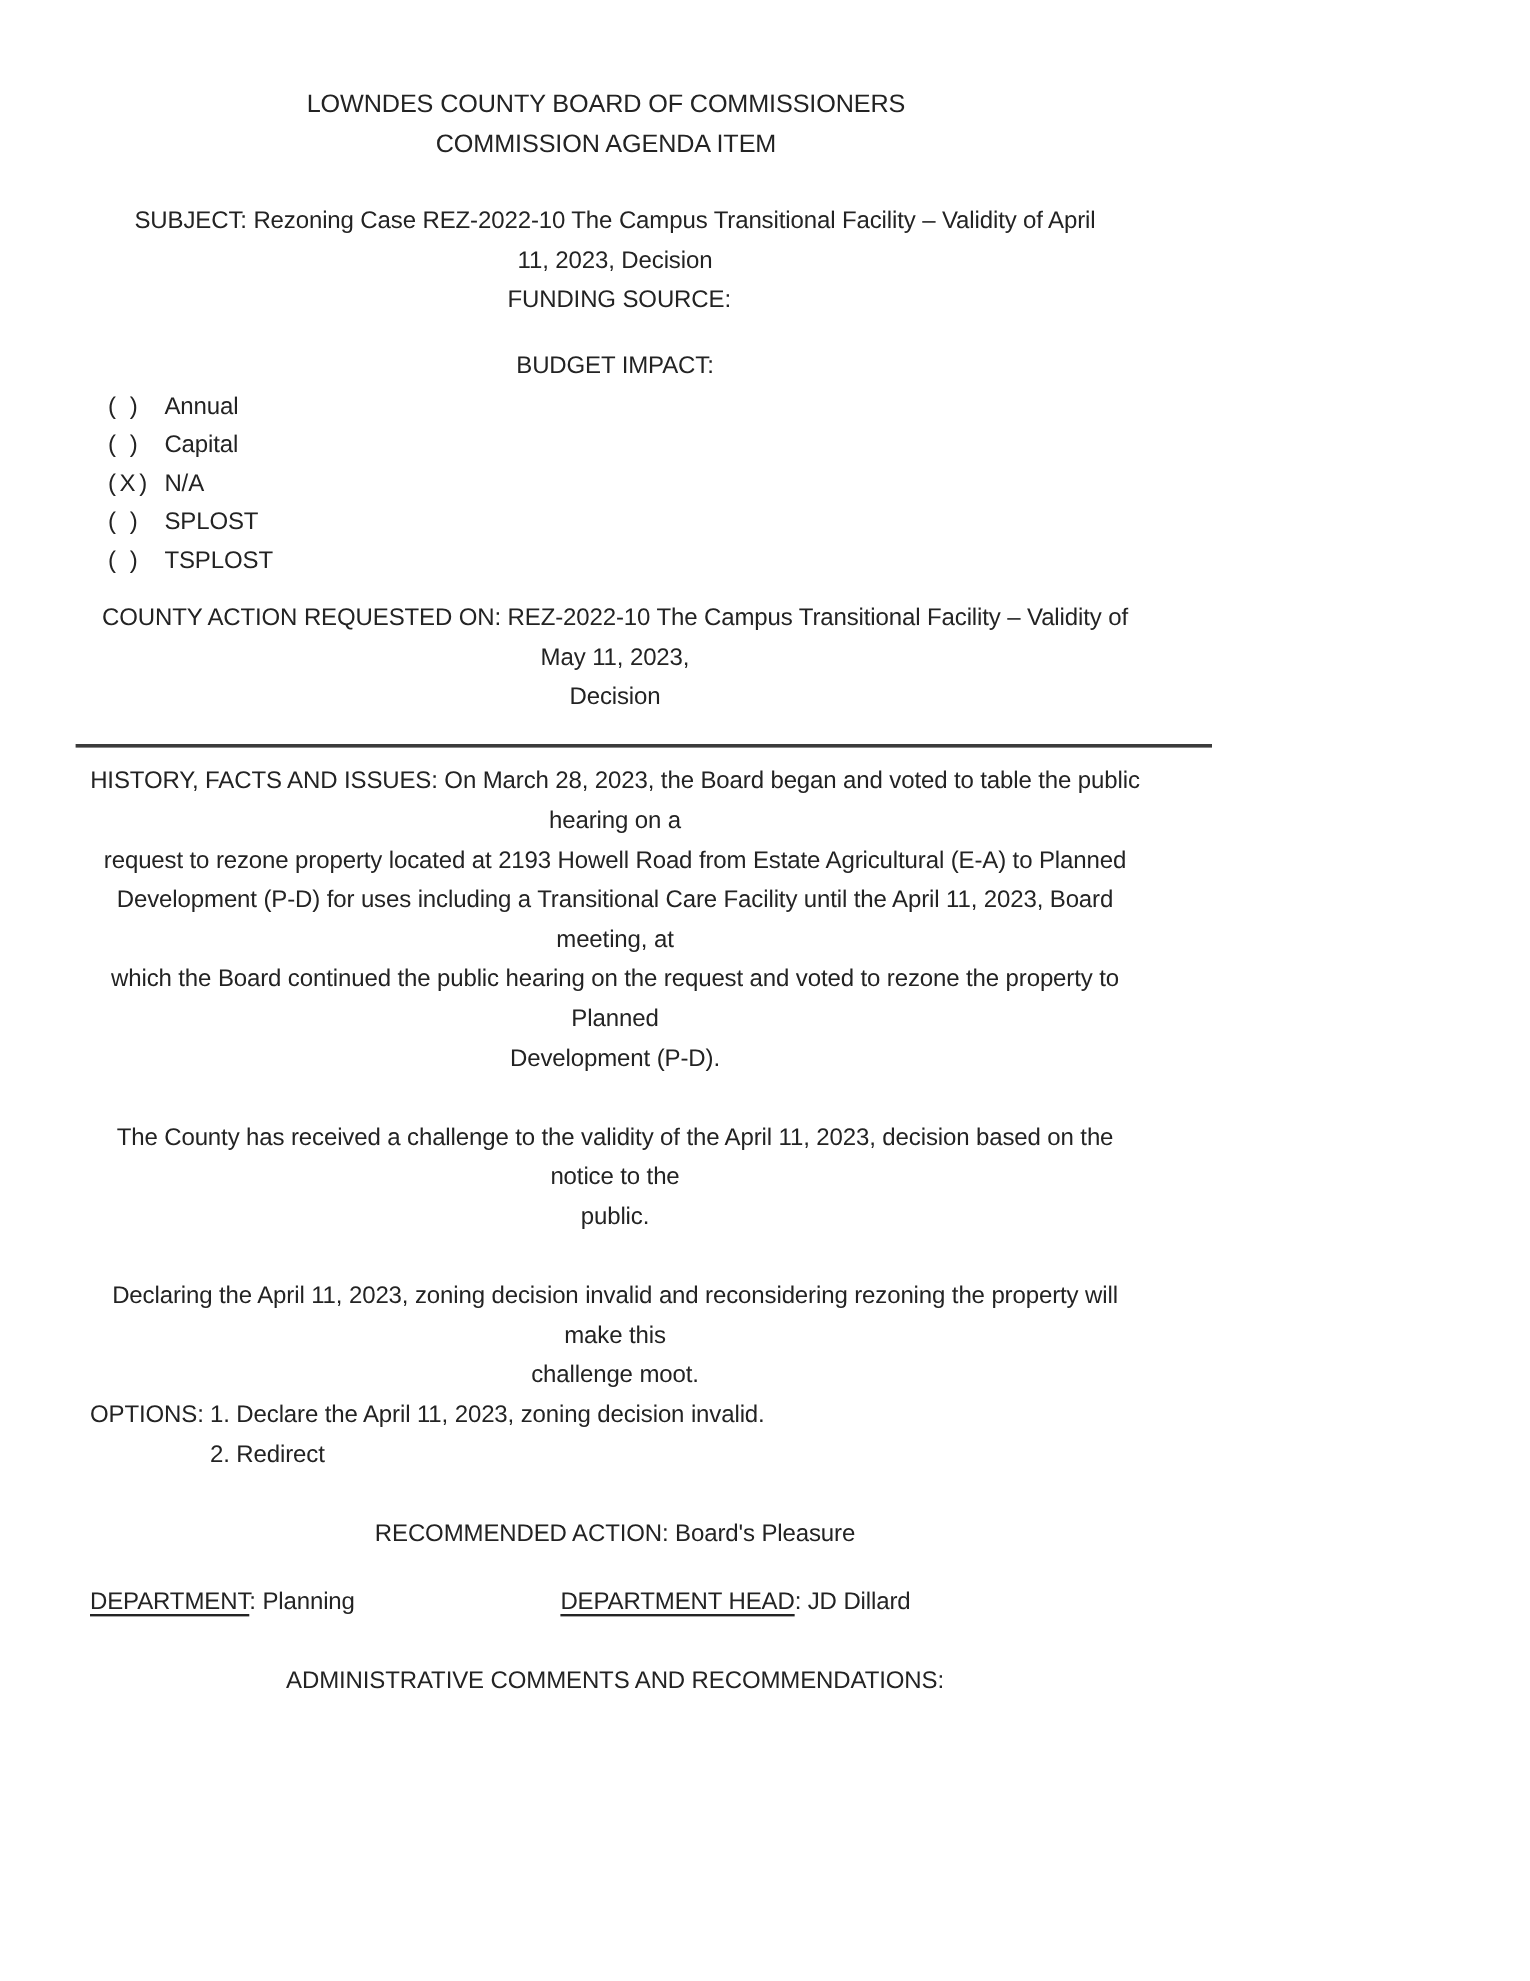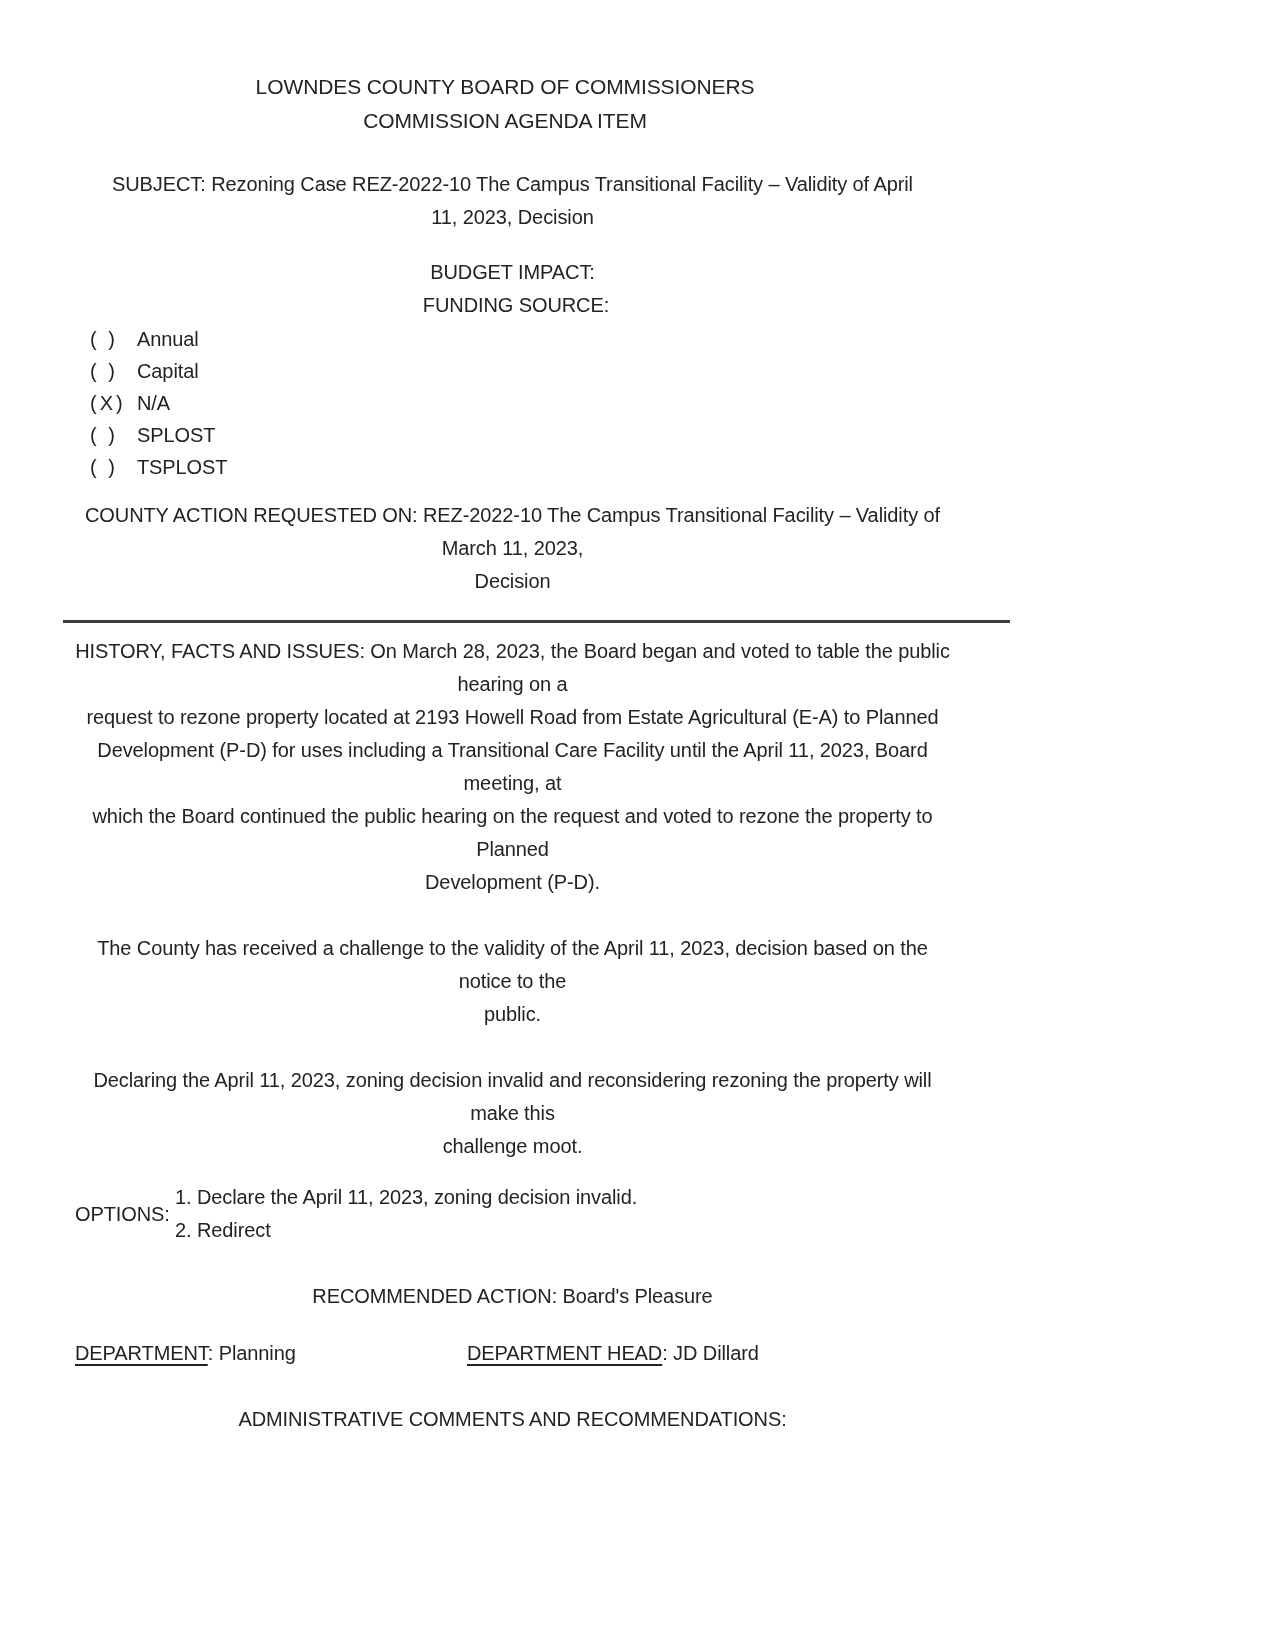--- a/index.html
+++ b/index.html
@@ -74,23 +74,22 @@
     height: 3px;
     background: #3b3b3b;
   }
   .history {
     margin-top: 12px;
   }
   .spaced {
     margin-top: 33px;
   }
   .options-row {
-    margin-top: 18px;
     display: flex;
-    align-items: center;
+    align-items: flex-start;
   }
   .options-label {
     flex: 0 0 100px;
   }
   .options-items > div {
     margin: 0;
   }
   .dept-row {
     position: relative;
     margin-top: 24px;
@@ -113,22 +112,22 @@
 
   <div class="doc-title">
     <div>LOWNDES COUNTY BOARD OF COMMISSIONERS</div>
     <div>COMMISSION AGENDA ITEM</div>
   </div>
 
   <p class="para subject">SUBJECT: Rezoning Case REZ-2022-10 The Campus Transitional Facility – Validity of April
 11, 2023, Decision</p>
 
 
+  <p class="para funding-label">FUNDING SOURCE:</p>
   <p class="para budget-label">BUDGET IMPACT:</p>
-  <p class="para funding-label">FUNDING SOURCE:</p>
 
   <div class="funding-list">
     <div class="funding-row">
       <span class="marker">( )</span>
       <span>Annual</span>
     </div>
     <div class="funding-row">
       <span class="marker">( )</span>
       <span>Capital</span>
     </div>
@@ -139,21 +138,21 @@
     <div class="funding-row">
       <span class="marker">( )</span>
       <span>SPLOST</span>
     </div>
     <div class="funding-row">
       <span class="marker">( )</span>
       <span>TSPLOST</span>
     </div>
   </div>
 
-  <p class="para county-action">COUNTY ACTION REQUESTED ON: REZ-2022-10 The Campus Transitional Facility – Validity of March 11, 2023,
+  <p class="para county-action">COUNTY ACTION REQUESTED ON: REZ-2022-10 The Campus Transitional Facility – Validity of May 11, 2023,
 Decision</p>
 
   <div class="rule"></div>
 
   <p class="para history">HISTORY, FACTS AND ISSUES: On March 28, 2023, the Board began and voted to table the public hearing on a
 request to rezone property located at 2193 Howell Road from Estate Agricultural (E-A) to Planned
 Development (P-D) for uses including a Transitional Care Facility until the April 11, 2023, Board meeting, at
 which the Board continued the public hearing on the request and voted to rezone the property to Planned
 Development (P-D).</p>
 

